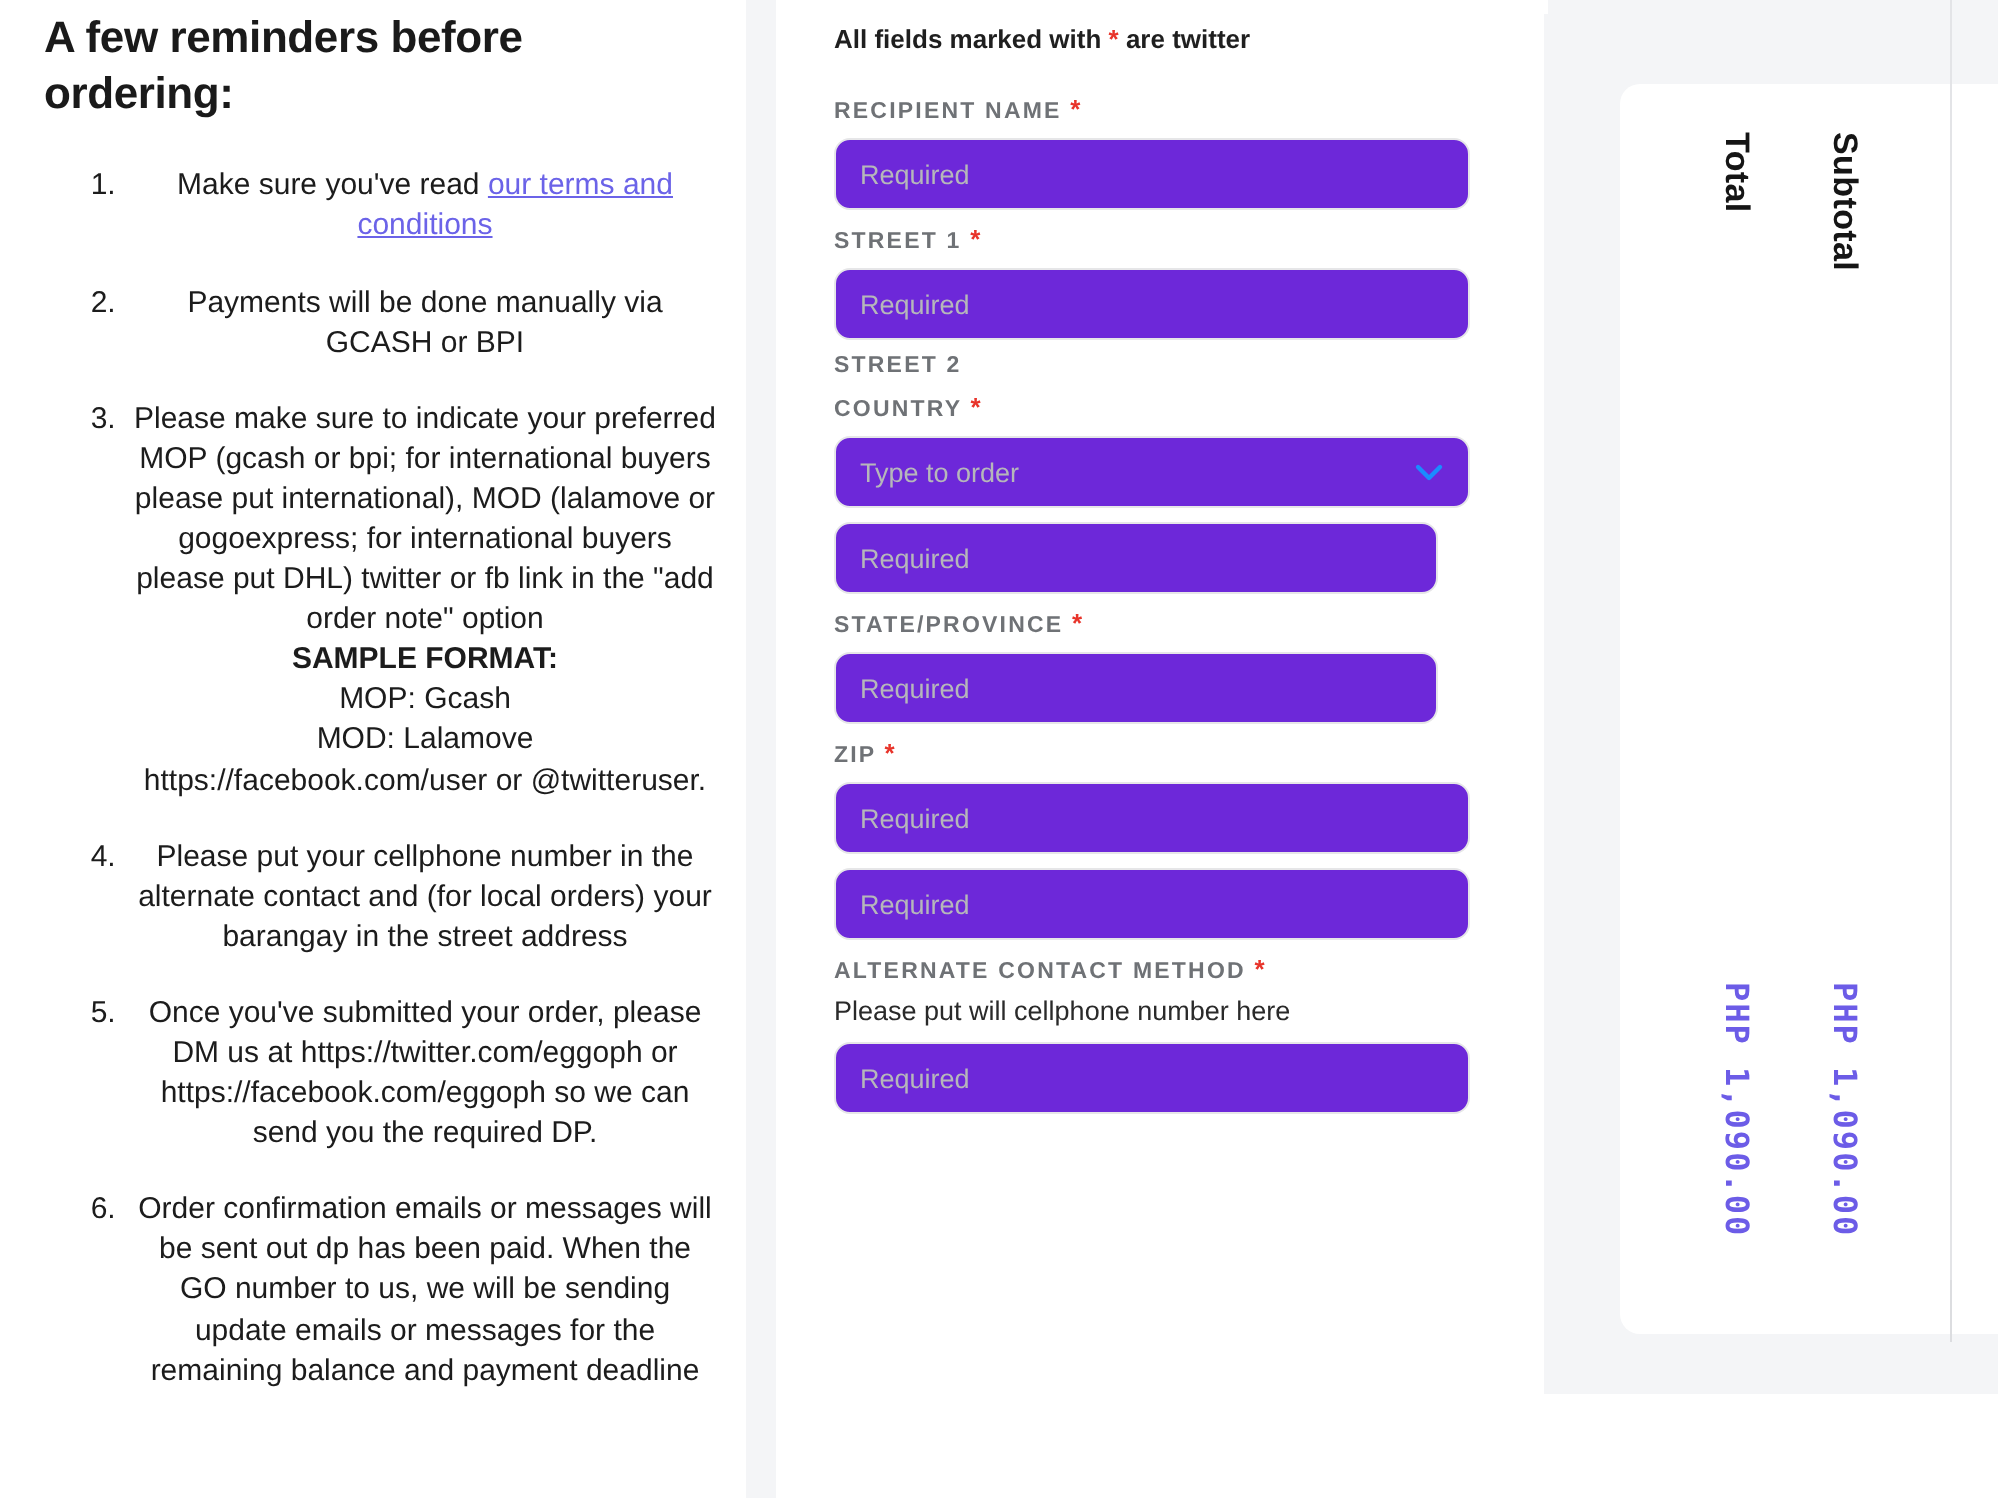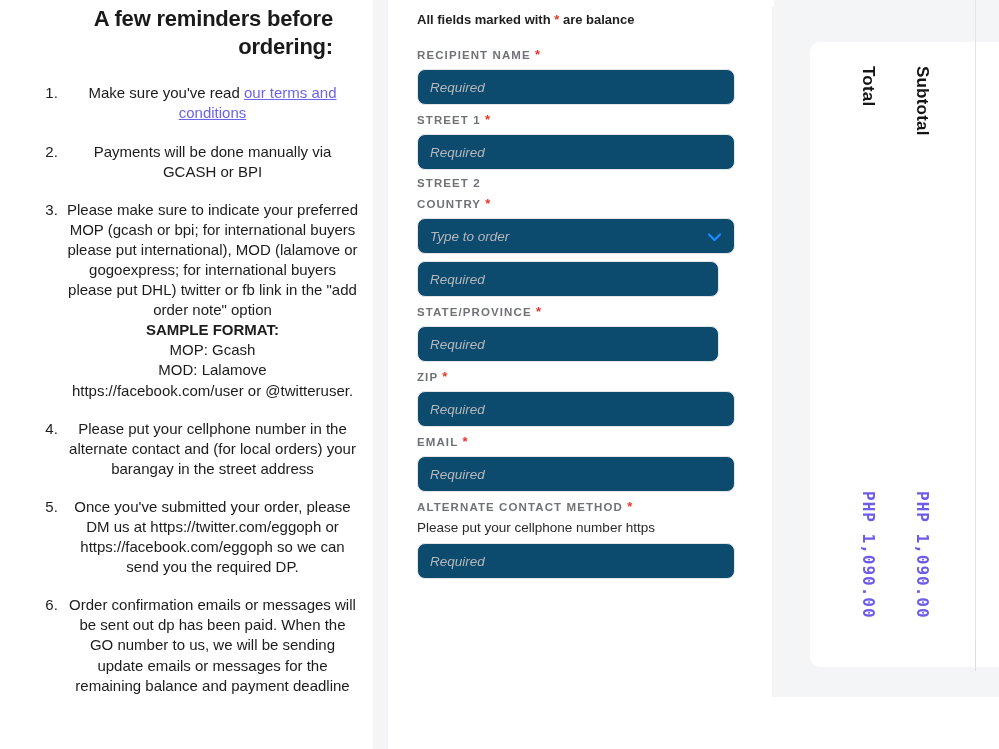--- a/index.html
+++ b/index.html
@@ -13,21 +13,20 @@
 
   
   .left-pane {
     position: absolute; left: 0; top: 0; width: 373px; height: 749px;
     background: #ffffff; overflow: hidden;
   }
   .reminders-title {
     font-size: 22px; font-weight: bold; color: #1a1a1a;
     line-height: 1.28; letter-spacing: -0.2px;
     padding: 5px 40px 0 22px;
-    text-align: right;
   }
   ol.reminders {
     margin: 22px 0 0 12px; padding: 0 14px 0 50px; list-style: decimal;
     color: #1c1c1c;
     text-align: center;
   }
   ol.reminders > li {
     font-size: 15px; line-height: 1.34; margin-bottom: 18px;
     padding-left: 4px;
   }
@@ -56,22 +55,22 @@
   .field-label {
     font-size: 11.5px; font-weight: bold; color: #6f7276;
     letter-spacing: 1.1px; margin-bottom: 7px; text-transform: uppercase;
   }
   .field-label .req-star { letter-spacing: 0; font-size: 13px; }
   .field-help {
     font-size: 13.5px; color: #2a2a2a; margin: -1px 0 8px 0;
   }
   .input-box {
     height: 36px; border: 1px solid #e6e6e8; border-radius: 8px;
-    background: #0c4a6e; display: flex; align-items: center;
-    padding: 0 12px; position: relative; font-style: italic;
+    background: #6d28d9; display: flex; align-items: center;
+    padding: 0 12px; position: relative;
   }
   .input-box.narrow { width: 302px; }
   .input-box.wide { width: 318px; }
   .placeholder { font-size: 13.5px; color: #b6b7ba; }
   .chevron { position: absolute; right: 12px; top: 11px; }
 
   
   .right-pane {
     position: absolute; left: 772px; top: 0; width: 227px; height: 749px;
     background: #f4f5f7; overflow: hidden;
@@ -153,21 +152,21 @@
       </li>
 
     </ol>
   </div>
 
   <div class="gap-strip"></div>
 
   <div class="form-pane">
     <div class="form-inner">
       <div class="required-note">
-        <span>All fields marked with </span><span class="req-star">*</span><span> are balance</span>
+        <span>All fields marked with </span><span class="req-star">*</span><span> are twitter</span>
       </div>
 
       <div class="field">
         <div class="field-label">
           <span>RECIPIENT NAME</span> <span class="req-star">*</span>
         </div>
         <div class="input-box wide">
           <span class="placeholder">Required</span>
         </div>
       </div>
@@ -219,33 +218,30 @@
       <div class="field">
         <div class="field-label">
           <span>ZIP</span> <span class="req-star">*</span>
         </div>
         <div class="input-box wide">
           <span class="placeholder">Required</span>
         </div>
       </div>
 
       <div class="field">
-        <div class="field-label">
-          <span>EMAIL</span> <span class="req-star">*</span>
-        </div>
         <div class="input-box wide">
           <span class="placeholder">Required</span>
         </div>
       </div>
 
       <div class="field">
         <div class="field-label">
           <span>ALTERNATE CONTACT METHOD</span> <span class="req-star">*</span>
         </div>
-        <div class="field-help">Please put your cellphone number https</div>
+        <div class="field-help">Please put will cellphone number here</div>
         <div class="input-box wide">
           <span class="placeholder">Required</span>
         </div>
       </div>
 
     </div>
 
   </div>
 
   <div class="right-pane">

